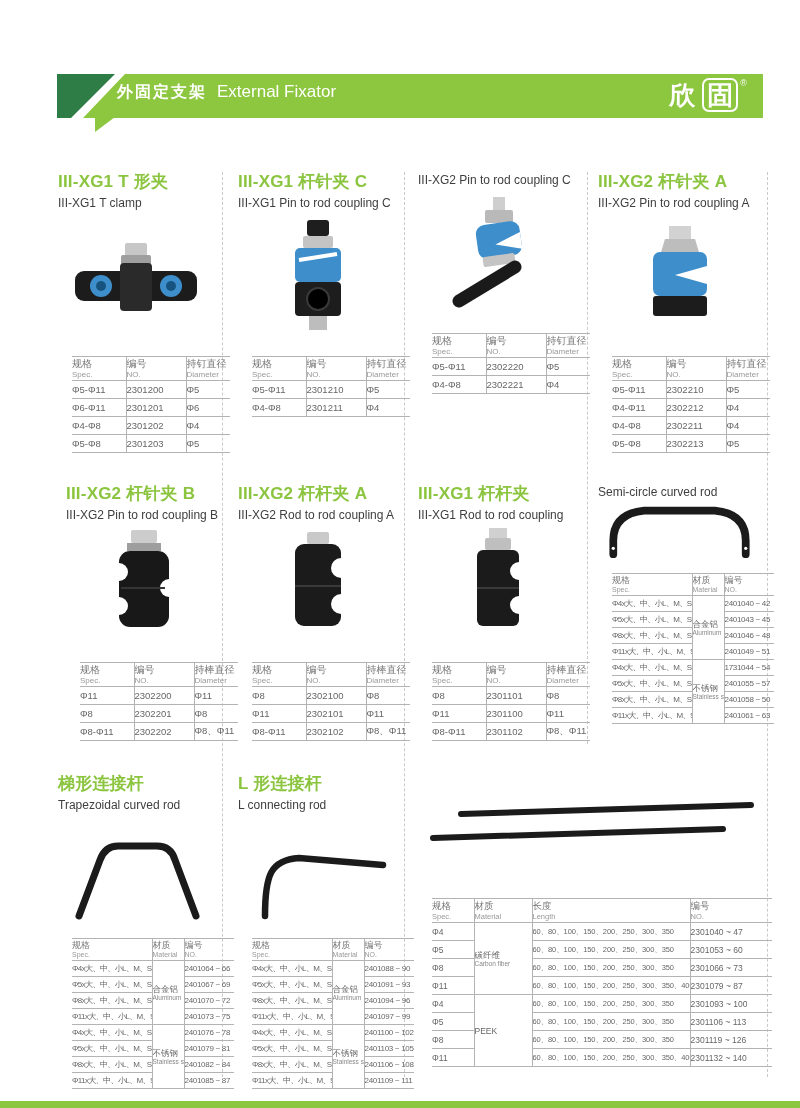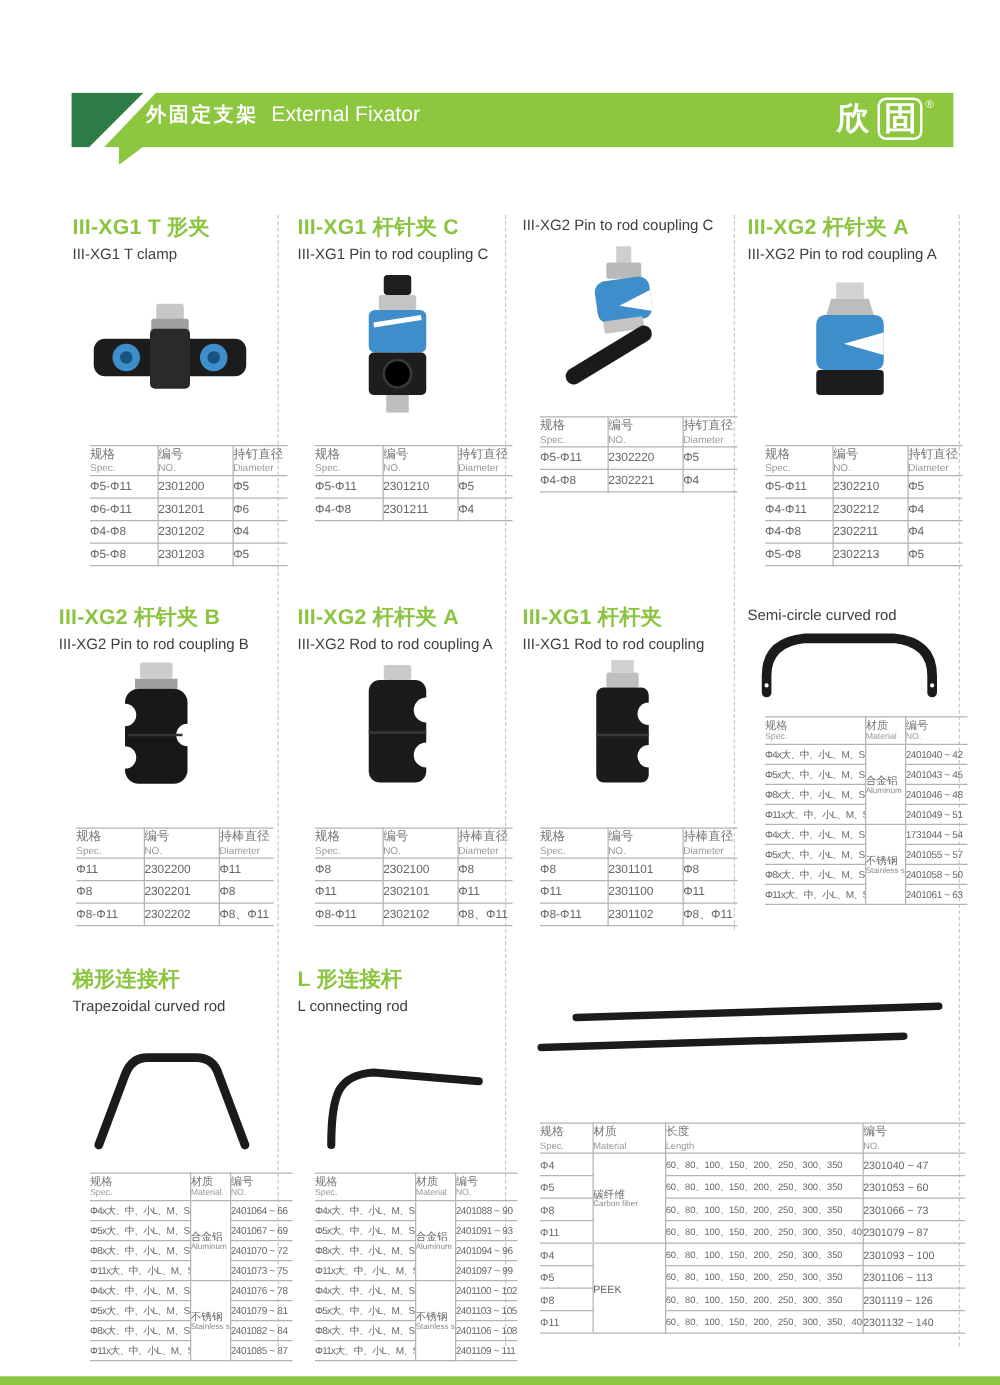--- a/index.html
+++ b/index.html
@@ -294,21 +294,21 @@
         </tr>
         <tr>
           <td class="c0">Φ5-Φ8</td>
           <td class="c1">2302213</td>
           <td class="c2">Φ5</td>
         </tr>
       </tbody>
     </table>
 </section>
 
-<section class="product" style="left:47px;top:482px;width:155px;">
+<section class="product" style="left:66px;top:482px;width:155px;">
   <h3>III-XG2 杆针夹 B</h3>
   <div class="sub">III-XG2 Pin to rod coupling B</div>
   <div class="imgbox" style="height:126px;">
     <svg width="150" height="122" viewBox="0 0 150 122">
       <rect x="62" y="6" width="26" height="13" rx="2" fill="#cccccc"></rect>
       <rect x="58" y="19" width="34" height="8" fill="#9e9e9e"></rect>
       <rect x="50" y="27" width="50" height="76" rx="11" fill="#181818"></rect>
       <circle cx="50" cy="48" r="9" fill="#ffffff"></circle>
       <circle cx="100" cy="64" r="9" fill="#ffffff"></circle>
       <circle cx="50" cy="82" r="9" fill="#ffffff"></circle>

